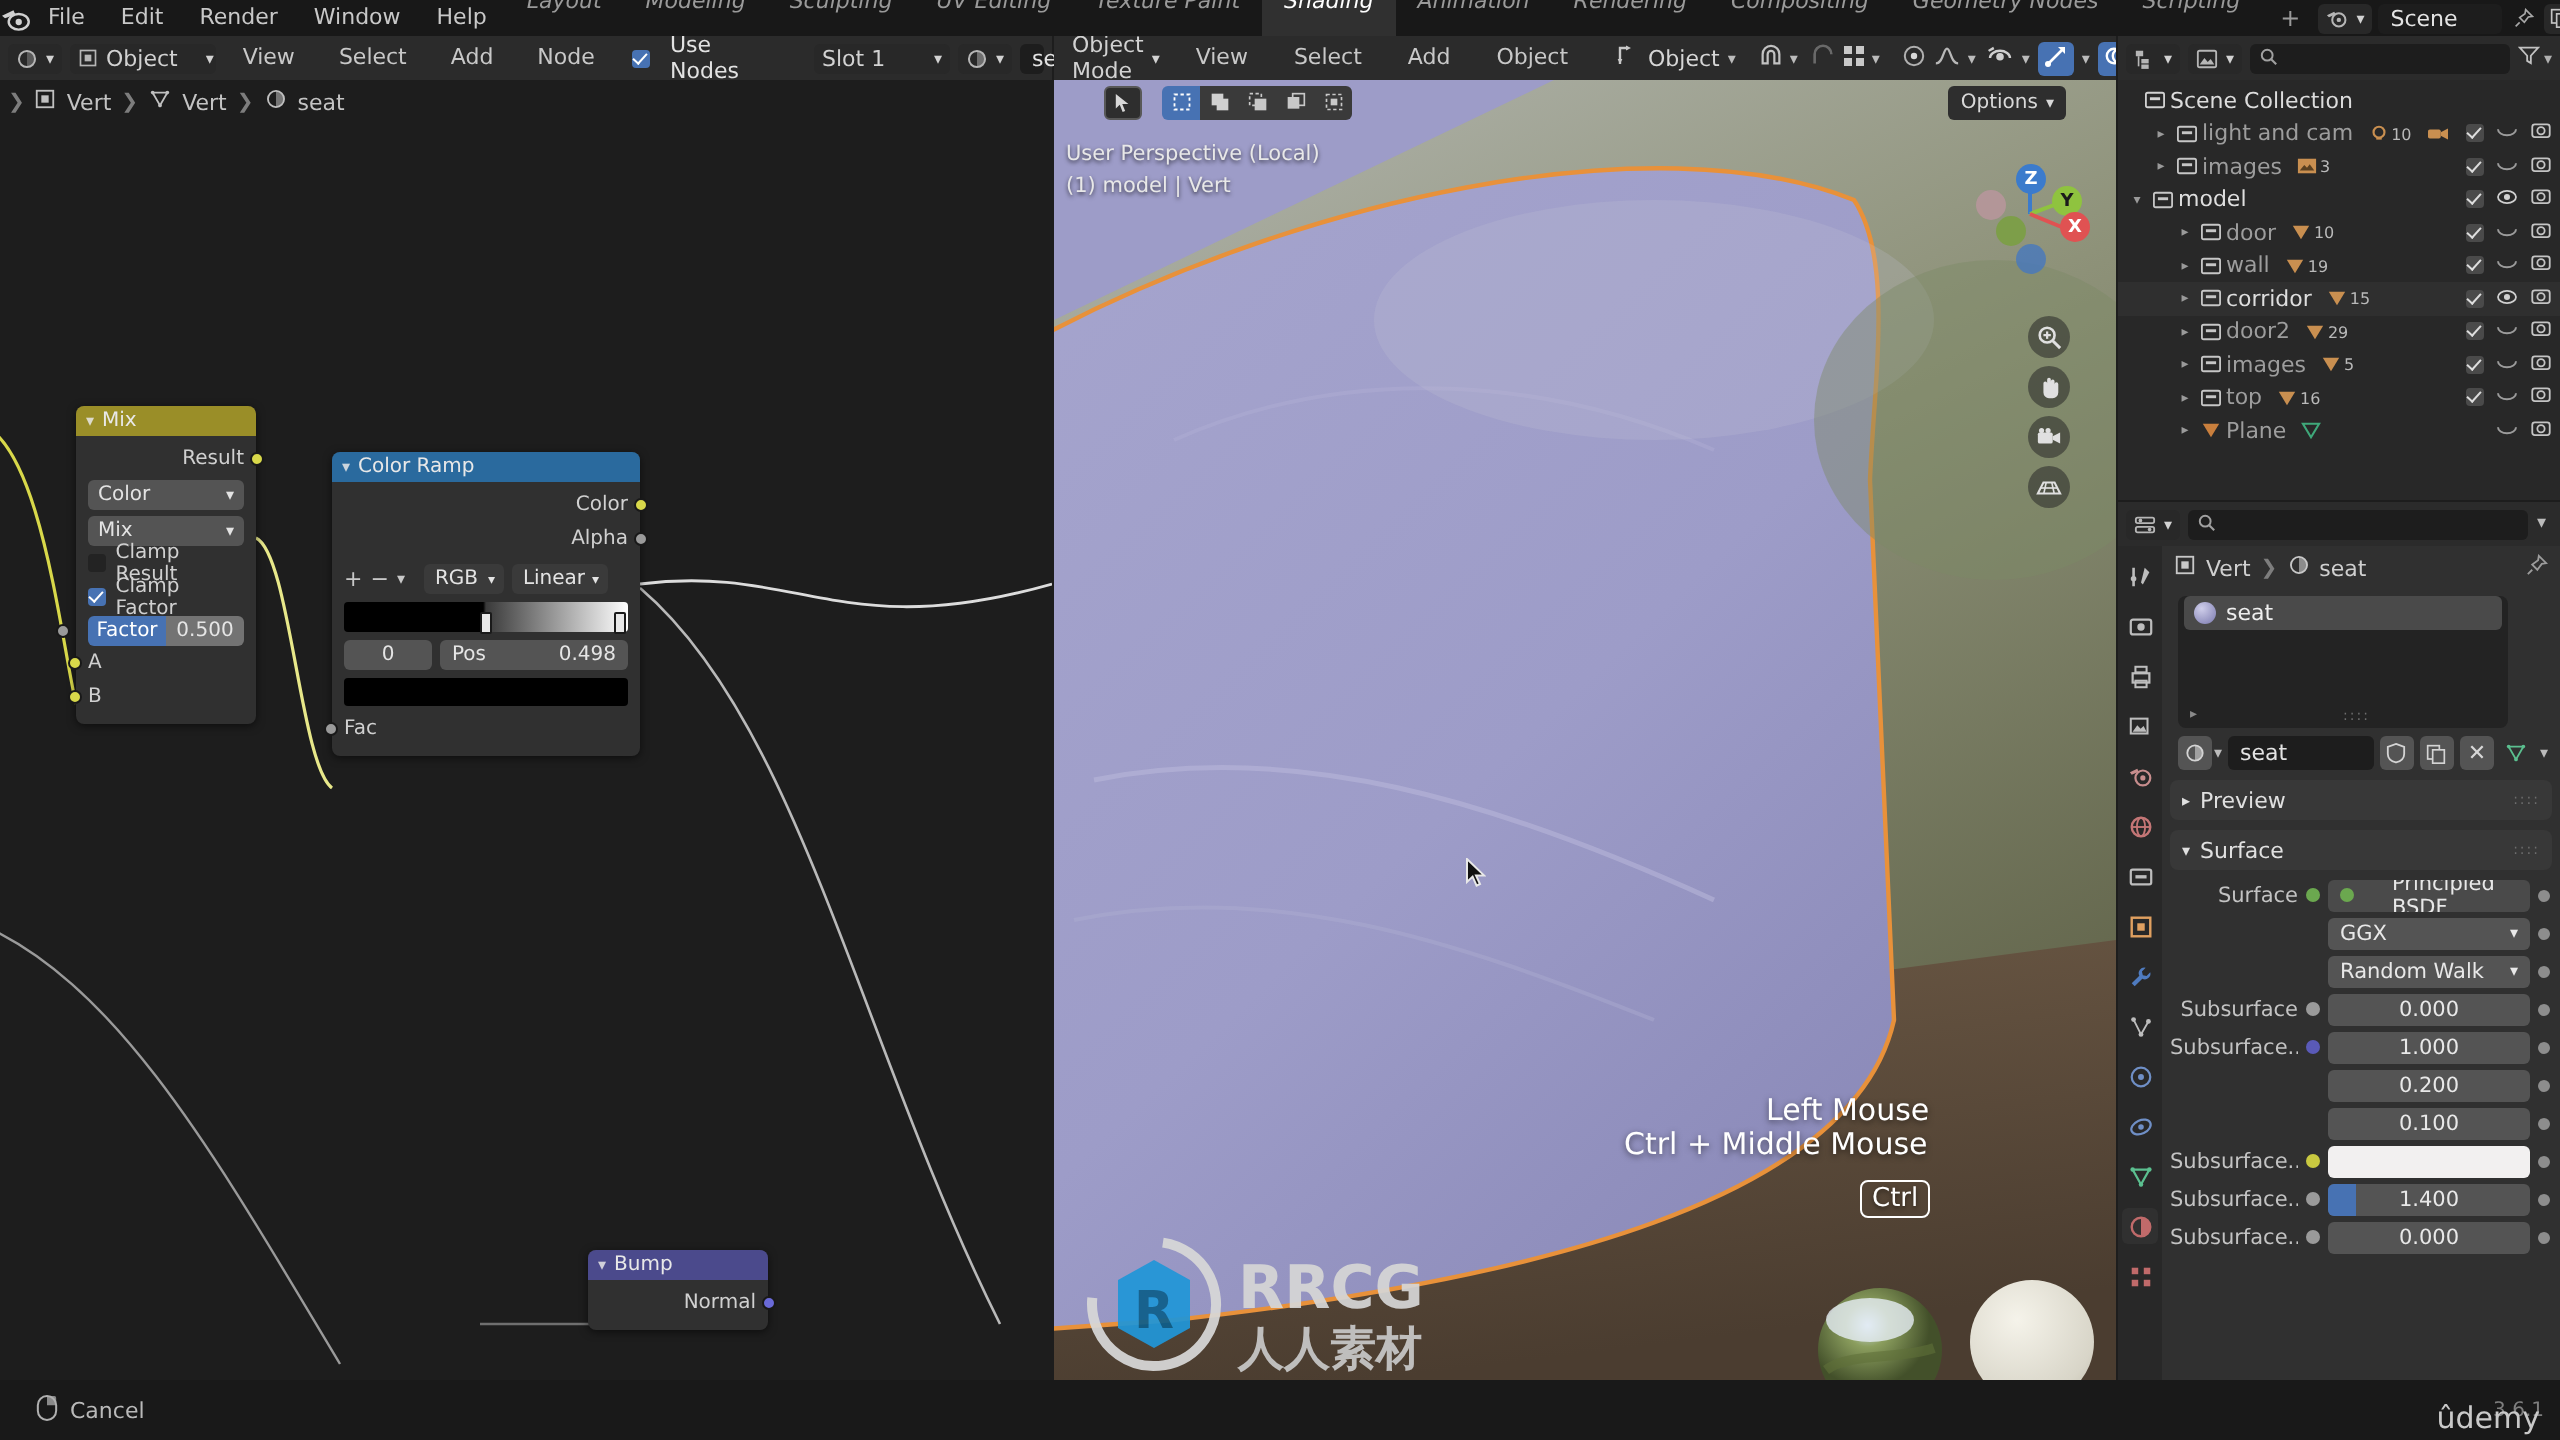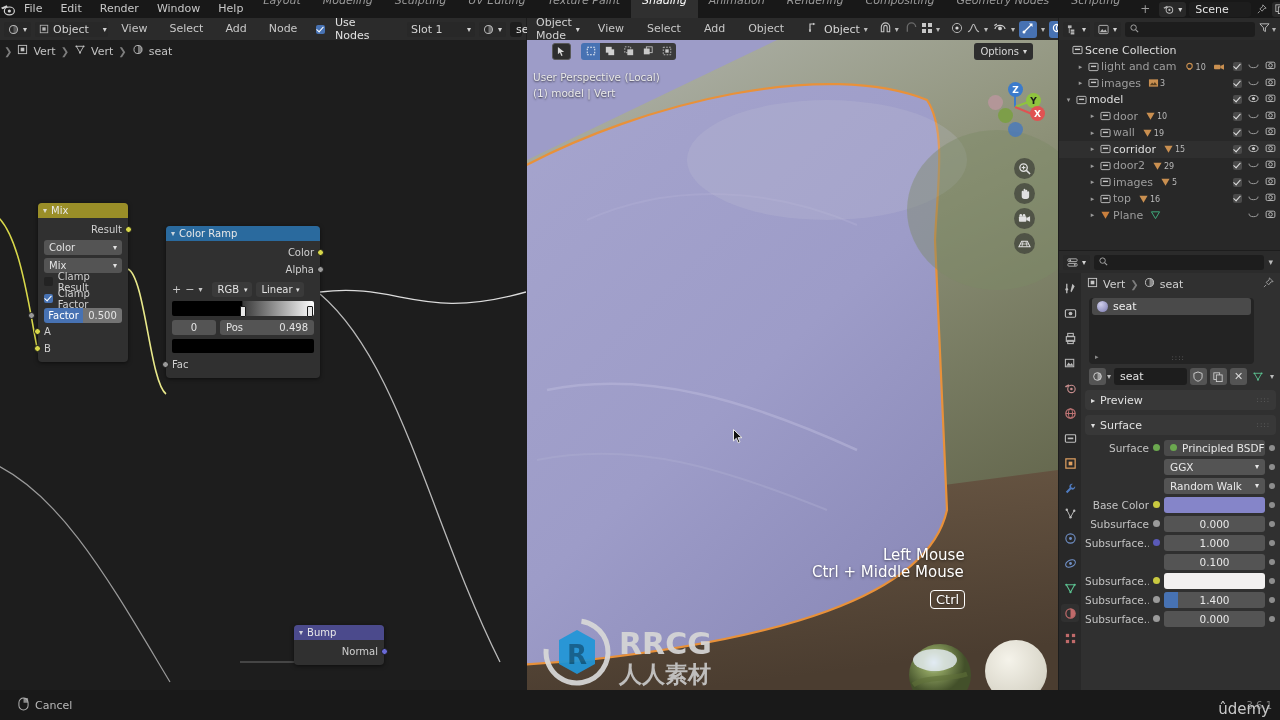--- a/index.html
+++ b/index.html
@@ -132,21 +132,21 @@
   .pr-mat-name { flex:1; height:17px; background:#1d1d1d; border-radius:3px; display:flex; align-items:center; padding:0 6px; font-size:11px; color:#e3e3e3;}
   .pr-sq { width:17px; height:17px; background:#545454; border-radius:3px; display:flex; align-items:center; justify-content:center; color:#d8d8d8; font-size:11px;}
   .panel-head { height:20px; margin:5px 4px 0 4px; background:#383838; border-radius:4px; display:flex; align-items:center; gap:5px; padding:0 6px; font-size:11px; color:#e0e0e0;}
   .panel-head .cv { font-size:8px; }
   .dots { margin-left:auto; font-size:7px; color:#6e6e6e; letter-spacing:1px; line-height:6px;}
   .prow { height:19px; display:flex; align-items:center; padding:0 5px 0 4px; gap:4px; font-size:10.5px;}
   .prow .lbl { width:64px; text-align:right; color:#c3c3c3; white-space:nowrap; overflow:hidden;}
   .dotsock { width:7px; height:7px; border-radius:50%; flex:none; }
   .pfield { flex:1; height:16px; border-radius:3px; background:#545454; display:flex; align-items:center; justify-content:center; color:#e8e8e8; font-size:10.5px; position:relative; overflow:hidden;}
   .pdot { width:6px; height:6px; border-radius:50%; background:#8d8d8d; flex:none; }
-  .pfield.greenrow { background:#4a4a4a; justify-content:flex-start; padding-left:6px; gap:5px;}
+  .pfield.greenrow { background:#4a4a4a; justify-content:flex-start; padding-left:6px; gap:19px;}
 
   .wm-rrcg { position:absolute; left:535px; top:616px; width:215px; height:74px; z-index:8; opacity:.93;}
   .wm-udemy { position:absolute; right:10px; bottom:2px; color:#c9c9c9; font-size:15px; z-index:9;}
 </style>
 </head>
 <body>
 
 <div id="app">
 
   <div class="topbar">
@@ -1156,38 +1156,40 @@
           <div class="prow">
             <span class="lbl"></span>
             <span style="width:7px;flex:none"></span>
             <div class="pfield" style="justify-content:space-between;padding:0 6px">
               <span>Random Walk</span>
               <span style="font-size:8px">▾</span>
             </div>
             <span class="pdot"></span>
           </div>
           <div class="prow">
-            <span class="lbl">Base Color</span>
-            <span class="dotsock" style="background:#c9c940"></span>
-            <div class="pfield" style="background:#8585c9"></div>
-            <span class="pdot"></span>
-          </div>
-          <div class="prow">
             <span class="lbl">Subsurface</span>
             <span class="dotsock" style="background:#9a9a9a"></span>
             <div class="pfield">
               <span>0.000</span>
             </div>
             <span class="pdot"></span>
           </div>
           <div class="prow">
             <span class="lbl">Subsurface...</span>
             <span class="dotsock" style="background:#5a5ab8"></span>
             <div class="pfield">
               <span>1.000</span>
+            </div>
+            <span class="pdot"></span>
+          </div>
+          <div class="prow">
+            <span class="lbl"></span>
+            <span style="width:7px;flex:none"></span>
+            <div class="pfield">
+              <span>0.200</span>
             </div>
             <span class="pdot"></span>
           </div>
           <div class="prow">
             <span class="lbl"></span>
             <span style="width:7px;flex:none"></span>
             <div class="pfield">
               <span>0.100</span>
             </div>
             <span class="pdot"></span>

